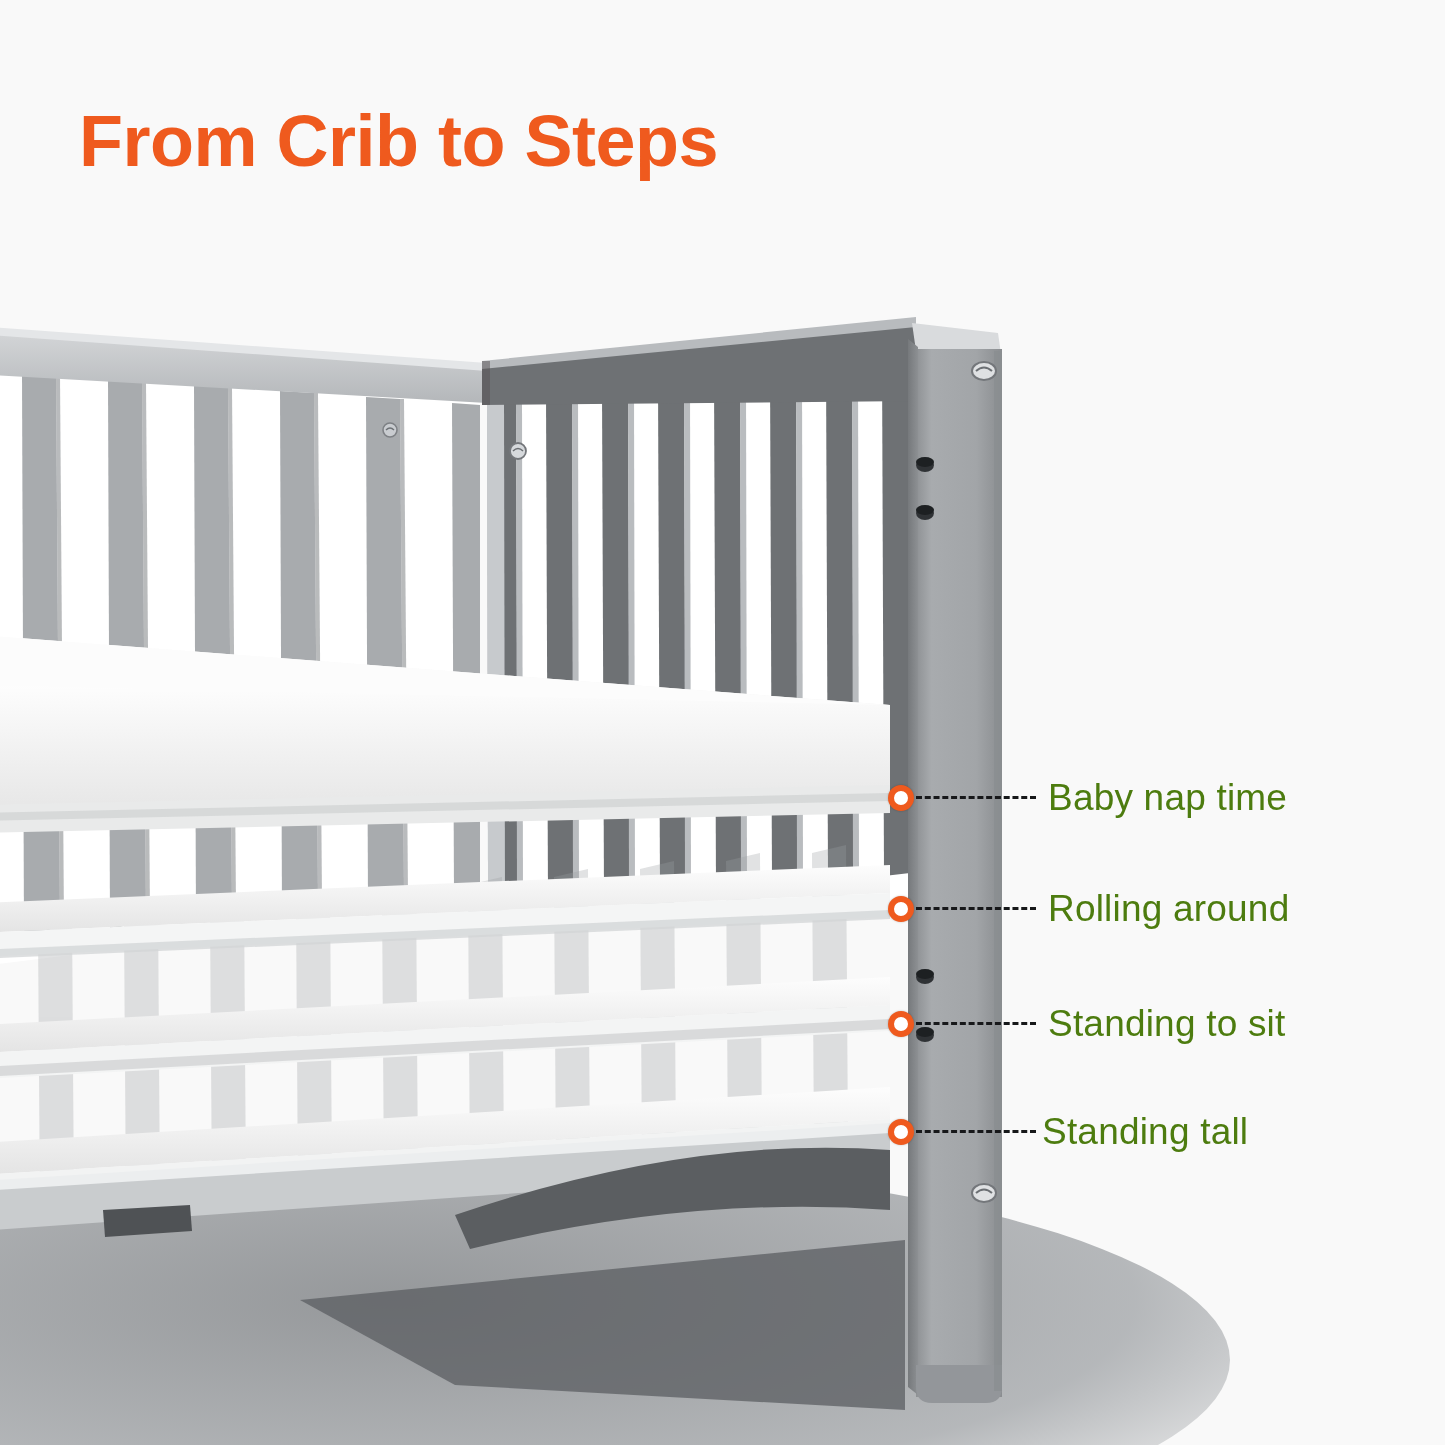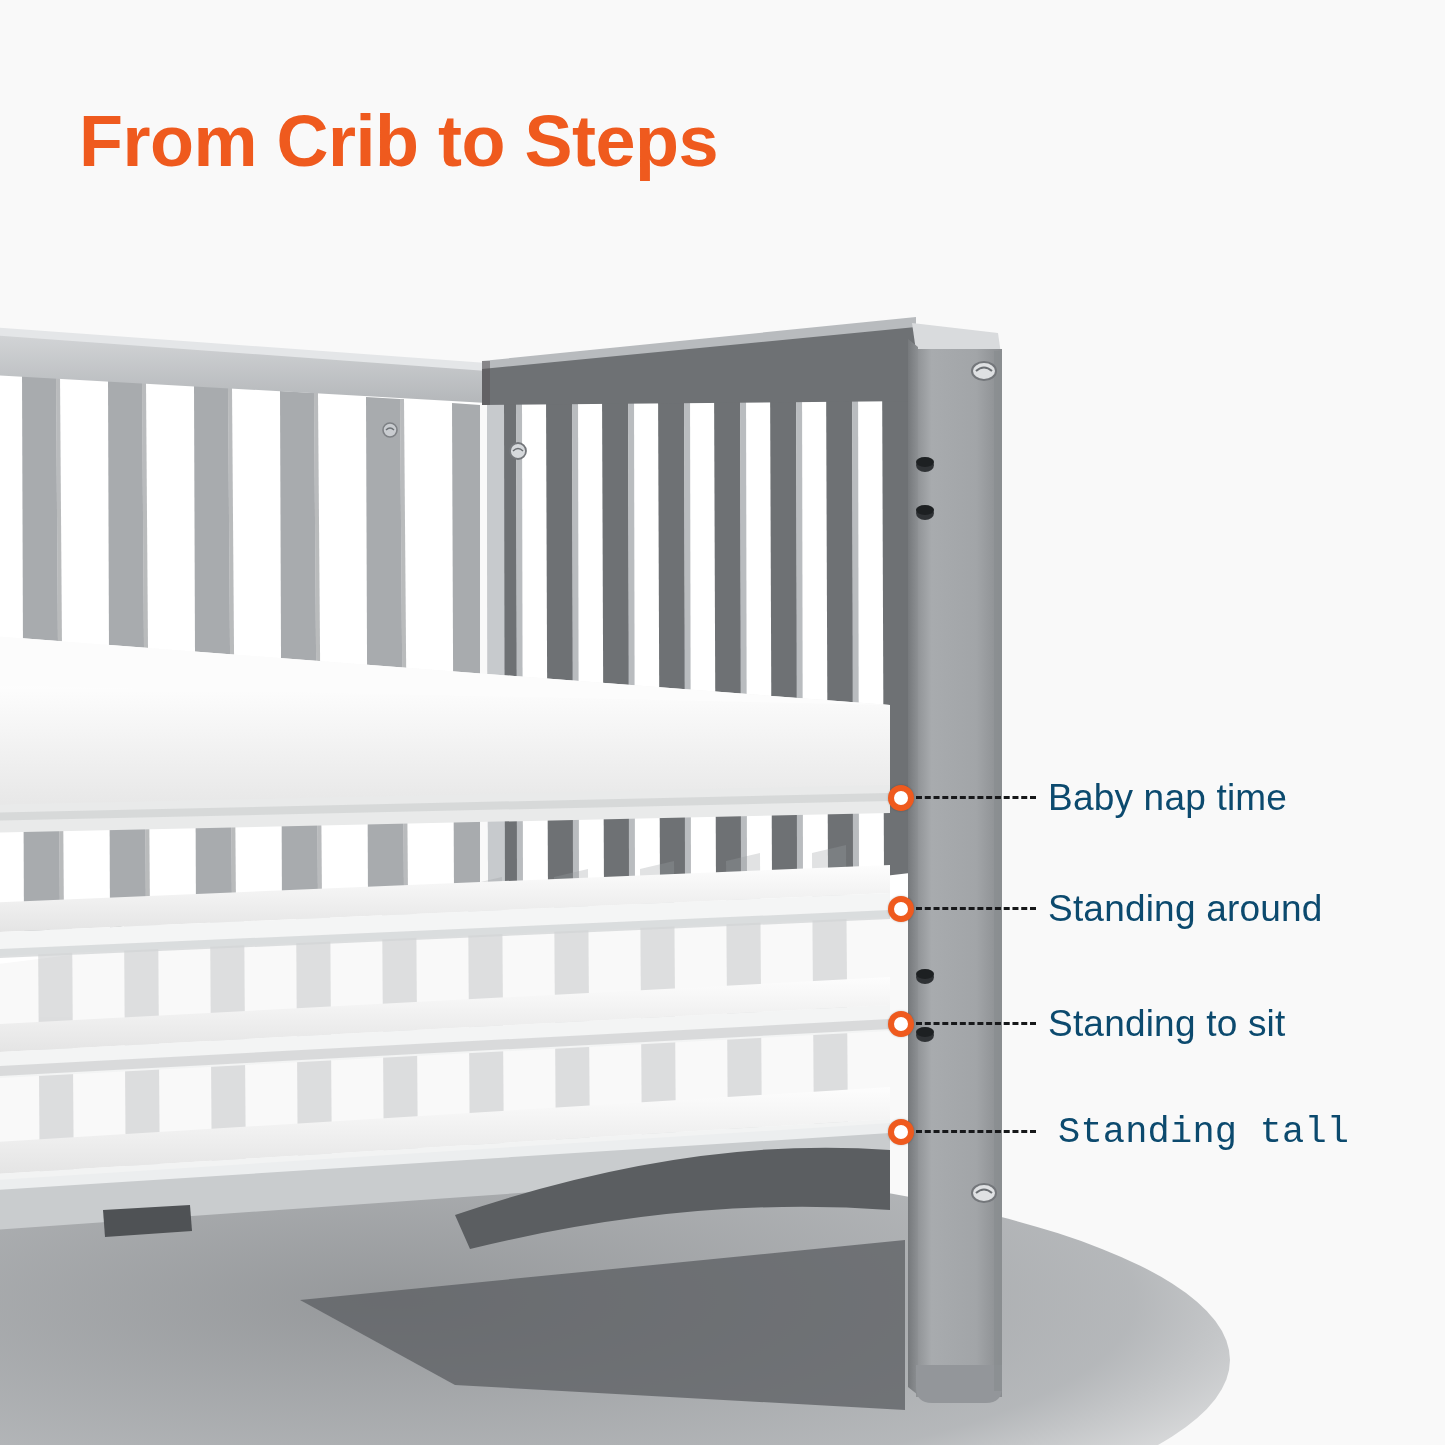--- a/index.html
+++ b/index.html
@@ -34,24 +34,24 @@
     box-sizing:border-box;top:10px;left:0;
     box-shadow:0 0 2px rgba(0,0,0,.25);
   }
   .co-dash{
     position:absolute;left:28px;top:21px;height:0;width:120px;
     border-top:3px dashed #17181a;
   }
   .co-text{
     position:absolute;left:160px;top:0;
     font-size:37px;line-height:46px;
-    color:#0c4a6e;white-space:nowrap;
+    color:#4d7c0f;white-space:nowrap;
     letter-spacing:.2px;
   }
-  .co-text.indent{left:170px;font-family:Liberation Mono, monospace;}
+  .co-text.indent{left:154px;}
 </style>
 </head>
 <body>
 
 <div id="stage">
 
   <div id="title">From Crib to Steps</div>
 
   <div id="photo">
     <svg width="1445" height="1160" viewBox="0 0 1445 1160" xmlns="http://www.w3.org/2000/svg">
@@ -265,21 +265,21 @@
 
   <div class="callout" style="left:888px;top:755px;">
     <span class="co-ring"></span>
     <span class="co-dash"></span>
     <span class="co-text">Baby nap time</span>
   </div>
 
   <div class="callout" style="left:888px;top:866px;">
     <span class="co-ring"></span>
     <span class="co-dash"></span>
-    <span class="co-text">Standing around</span>
+    <span class="co-text">Rolling around</span>
   </div>
 
   <div class="callout" style="left:888px;top:981px;">
     <span class="co-ring"></span>
     <span class="co-dash"></span>
     <span class="co-text">Standing to sit</span>
   </div>
 
   <div class="callout" style="left:888px;top:1089px;">
     <span class="co-ring"></span>

